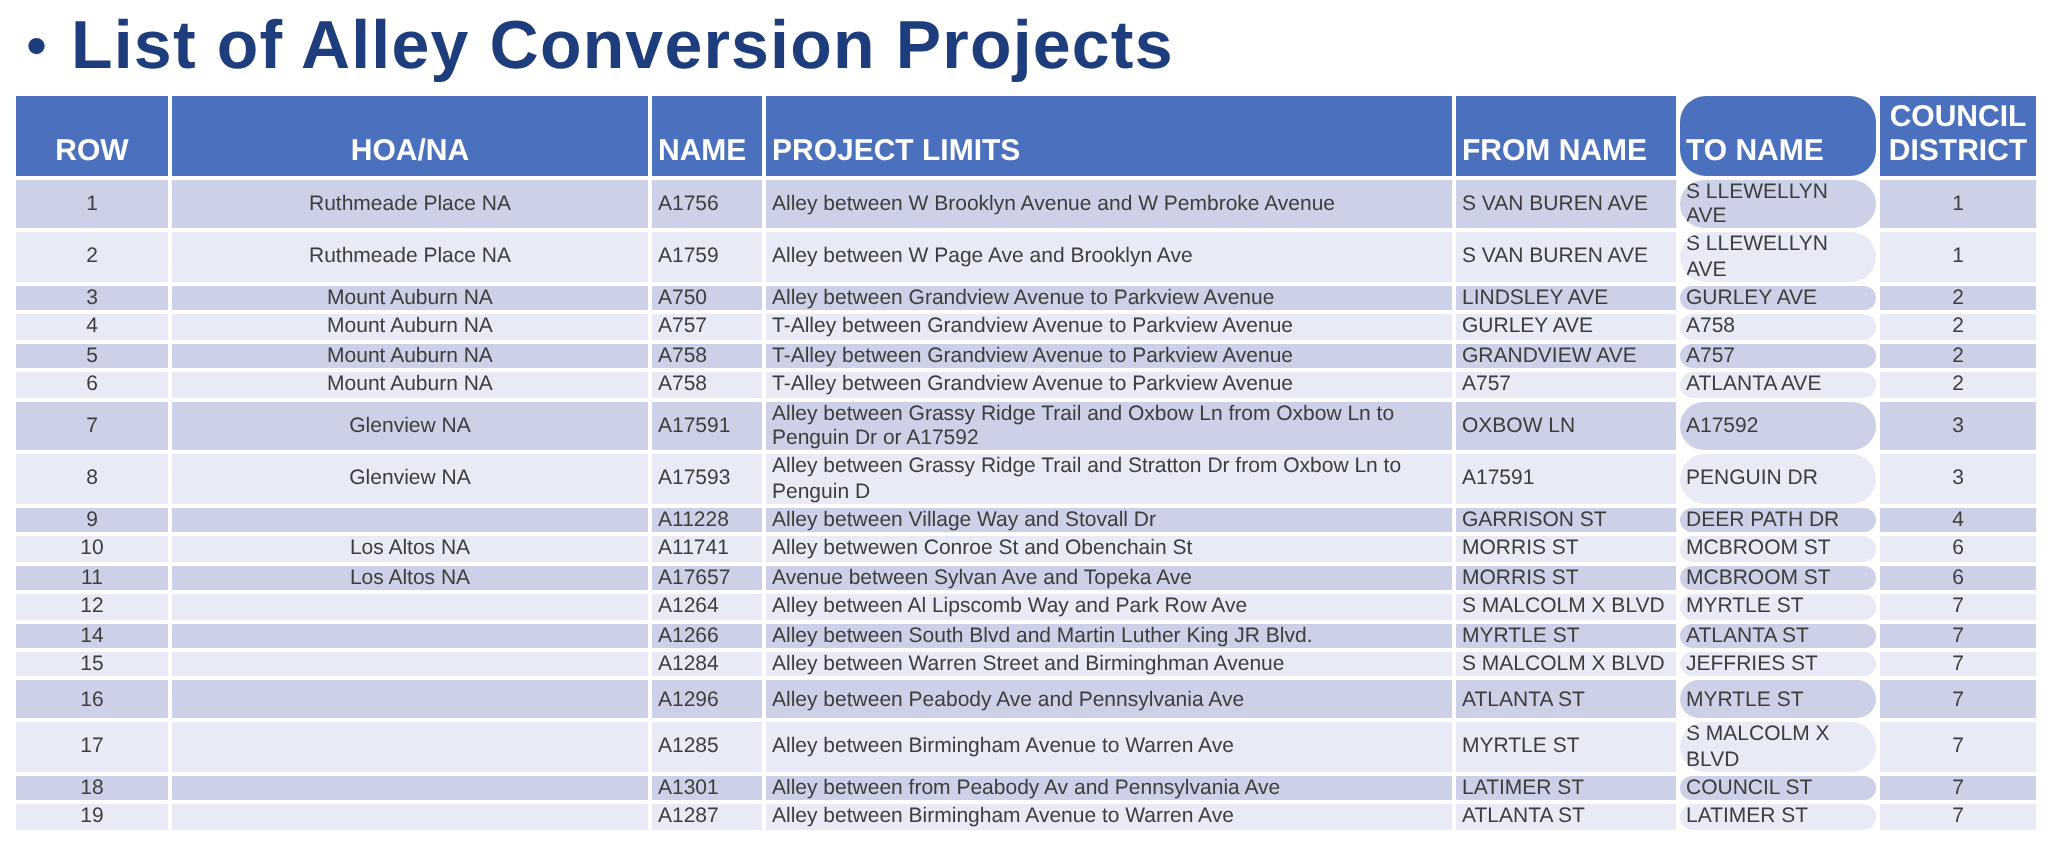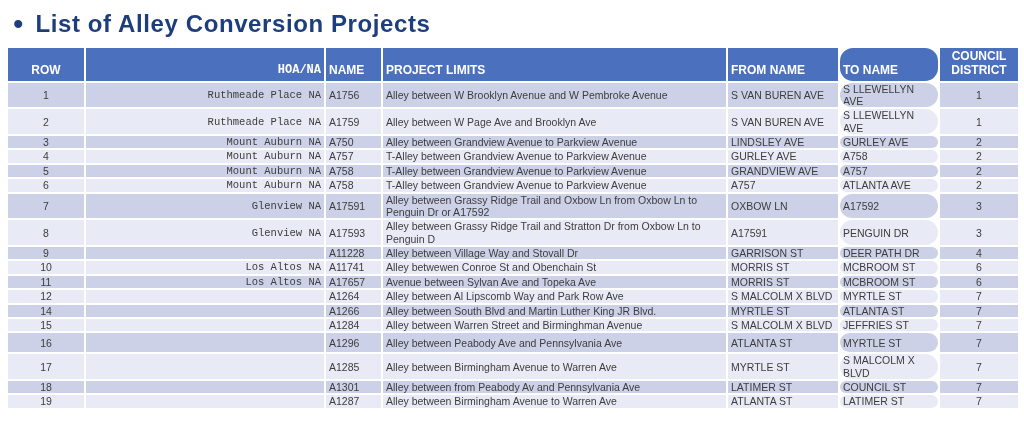--- a/index.html
+++ b/index.html
@@ -24,21 +24,21 @@
     padding: 3px 0 2px 13px;
     color: var(--title-color);
     height: 46px;
   }
   .bullet {
     font-size: 30px;
     line-height: 1;
     margin-right: 12px;
   }
   .title-text {
-    font-size: 24px;
+    font-size: 34px;
     font-weight: 700;
     letter-spacing: 0.6px;
     white-space: nowrap;
   }
   table {
     border-collapse: separate;
     border-spacing: 2px;
     table-layout: fixed;
     width: 1014px;
     margin-left: 6px;
@@ -46,42 +46,42 @@
   col.col-row      { width: 76px; }
   col.col-hoa      { width: 238px; }
   col.col-name     { width: 55px; }
   col.col-limits   { width: 343px; }
   col.col-from     { width: 110px; }
   col.col-to       { width: 98px; }
   col.col-district { width: 78px; }
   thead th {
     background: var(--header-bg);
     color: var(--header-text);
-    font-size: 12px;
+    font-size: 15px;
     font-weight: bold;
     vertical-align: bottom;
     text-align: center;
     padding: 2px 3px 3px 3px;
     height: 32px;
     line-height: 1.15;
   }
   tbody td {
     font-size: 10.5px;
     color: var(--body-text);
     padding: 0 3px;
     vertical-align: middle;
     line-height: 1.18;
     overflow: hidden;
   }
   tbody tr { height: 12px; }
   tbody tr:nth-child(odd)  td { background: var(--band-dark); }
   tbody tr:nth-child(even) td { background: var(--band-light); }
   tbody tr:nth-child(15) { height: 19px; }
   .col-row      { text-align: center; }
-  .col-hoa      { text-align: right; font-family: Liberation Mono, monospace; }
+  .col-hoa      { text-align: center; }
   .col-name     { text-align: left; }
   .col-limits   { text-align: left; }
   .col-from     { text-align: left; }
   .col-to       { text-align: left; border-radius: 13px; }
   .col-district { text-align: center; }
 </style>
 </head>
 <body>
 
 <div class="title-row">

